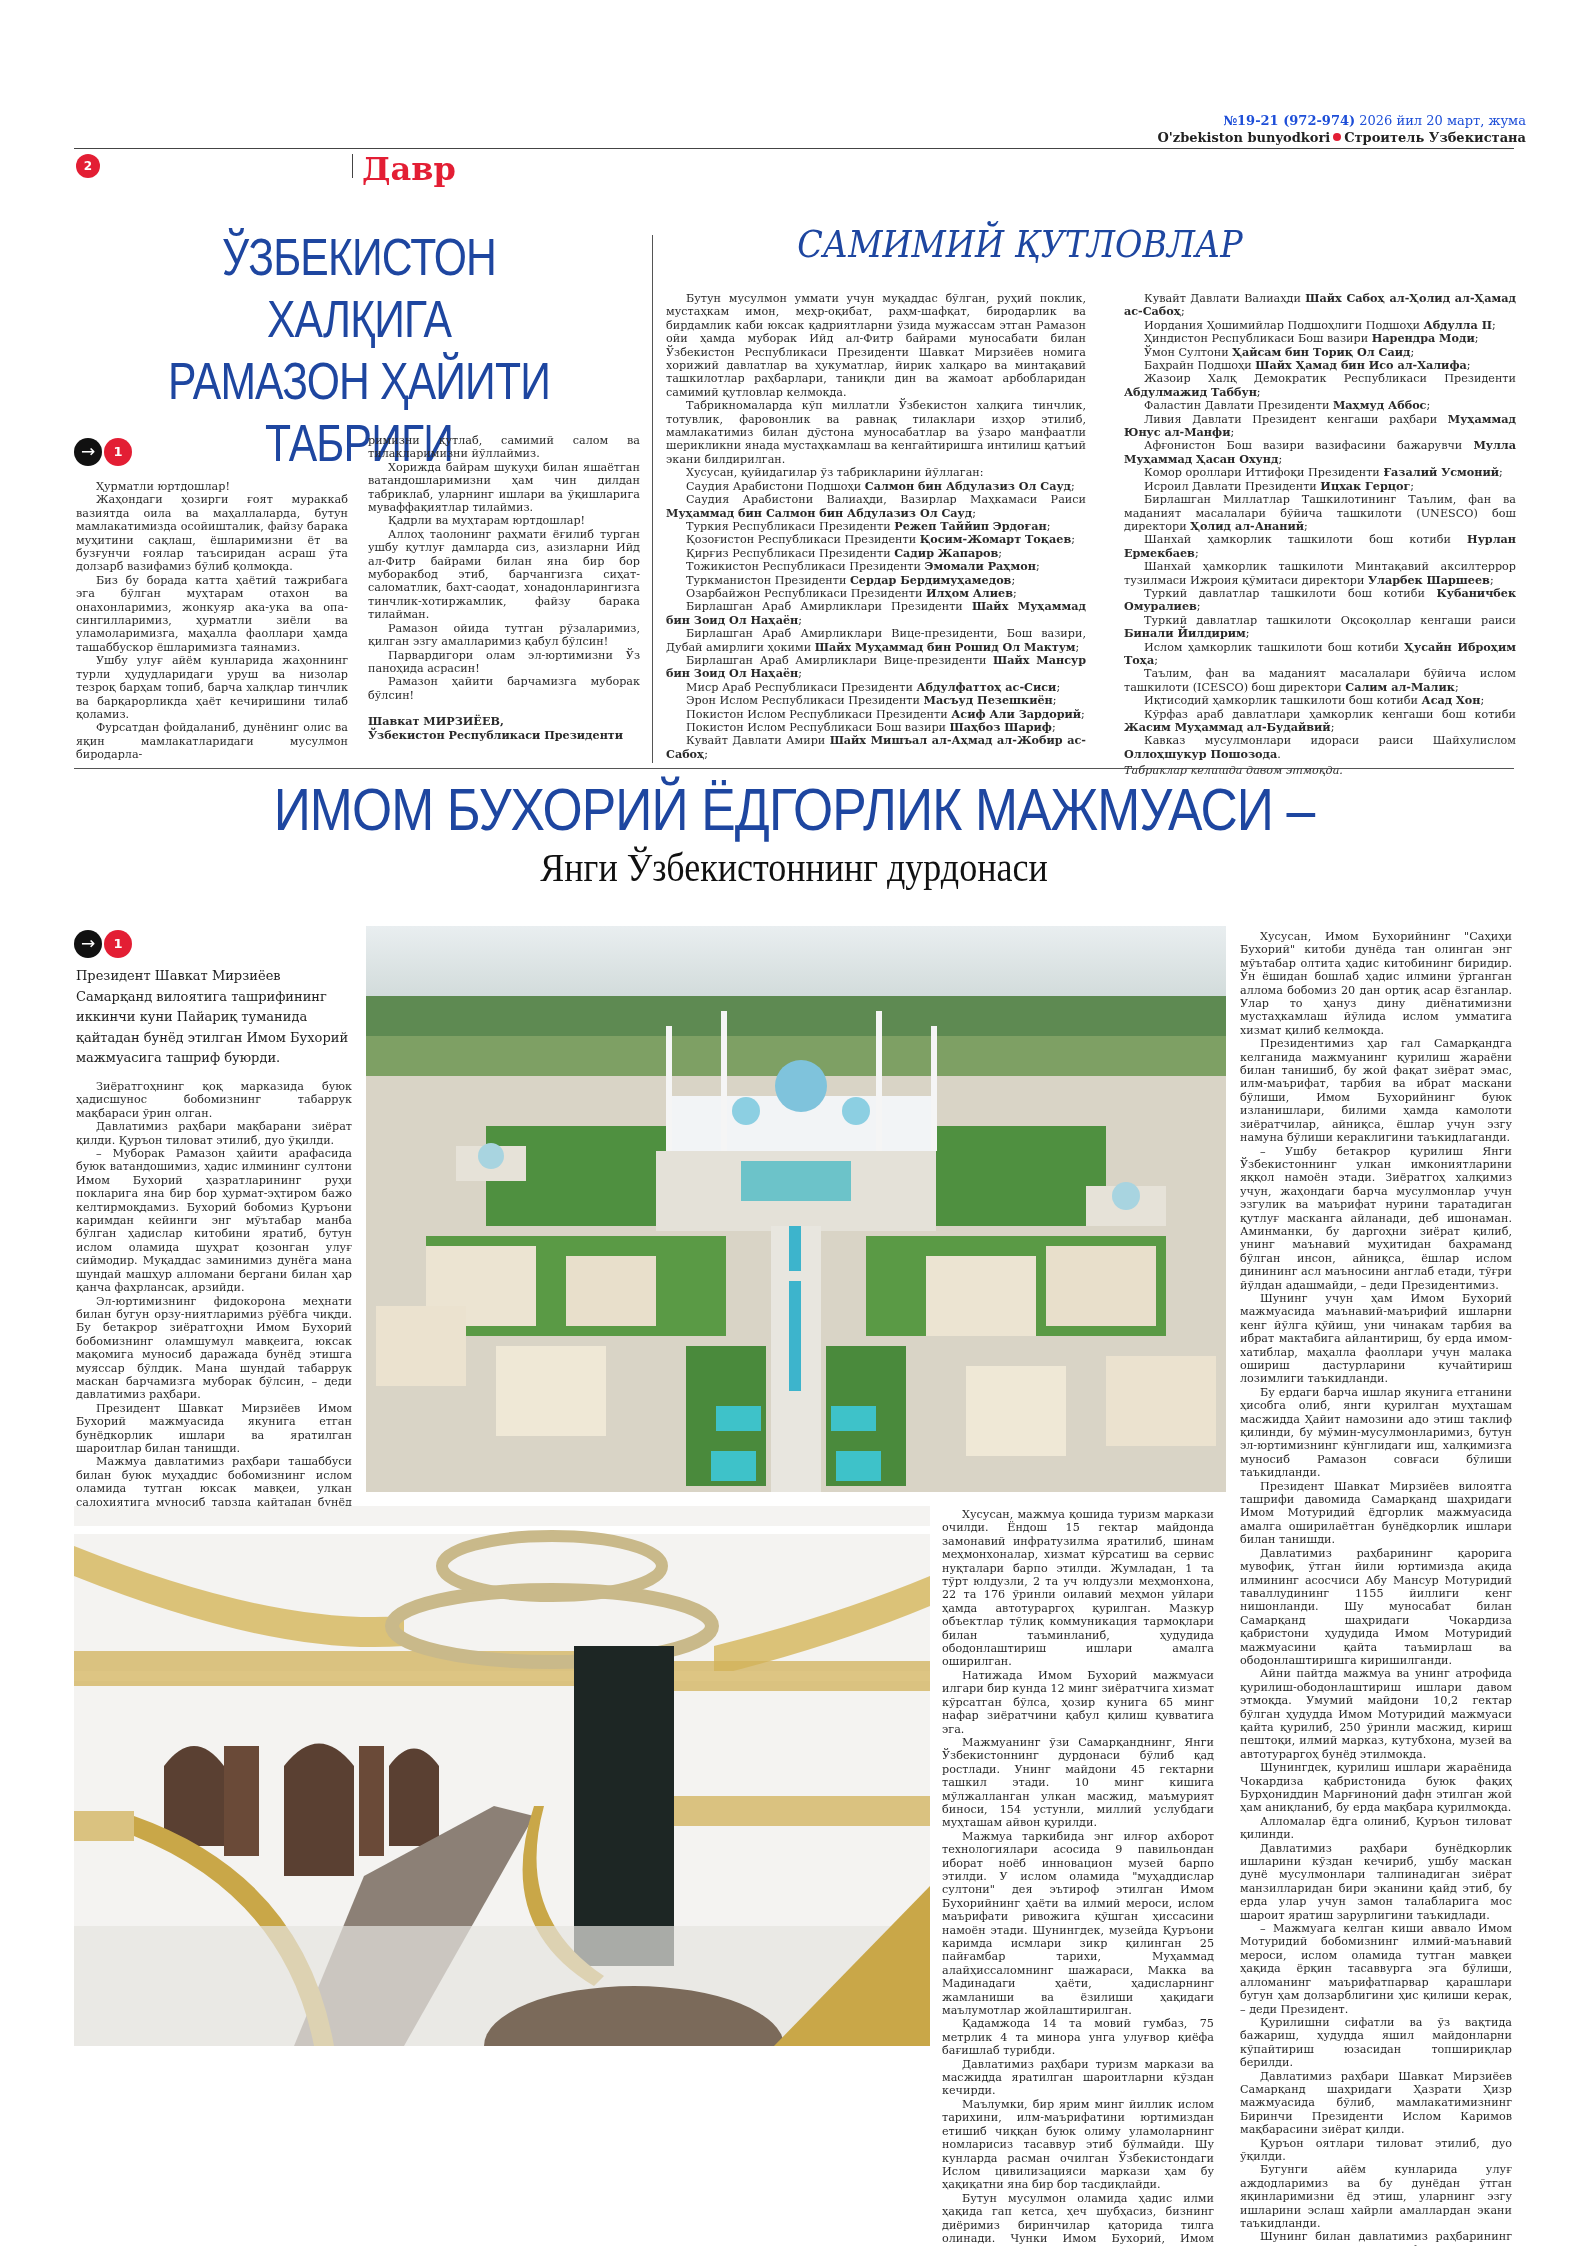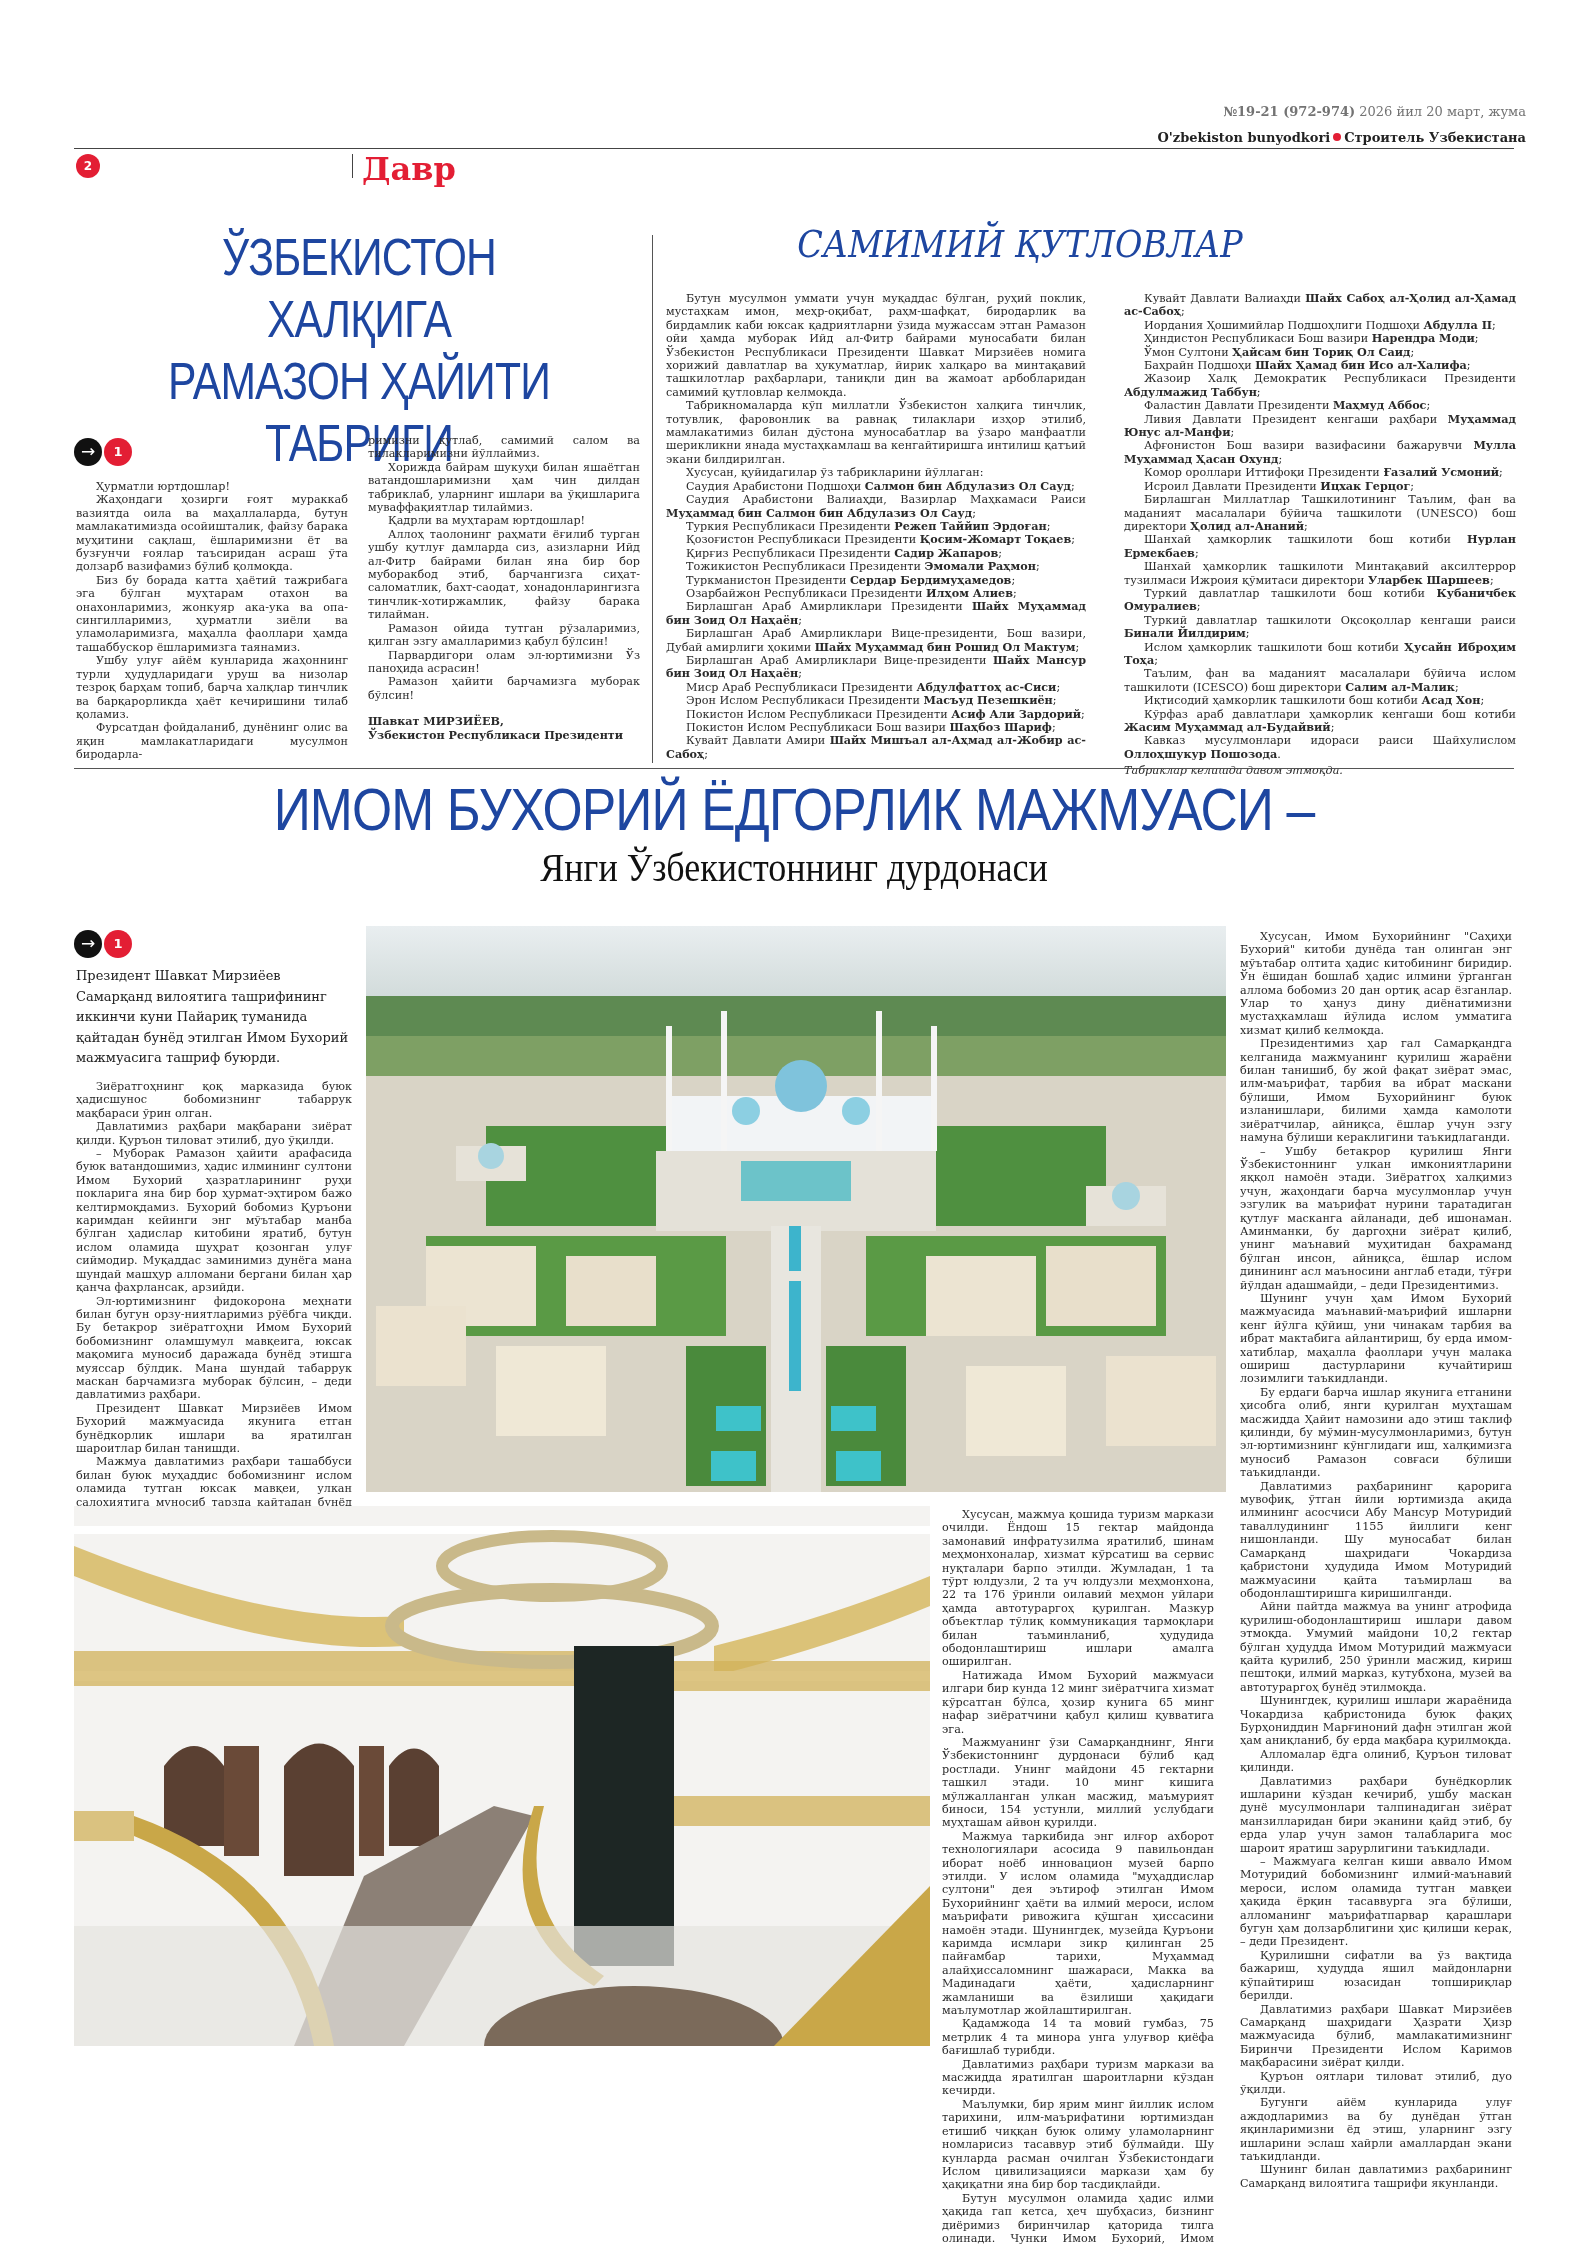--- a/index.html
+++ b/index.html
@@ -1,18 +1,18 @@
 <!DOCTYPE html>
 <html><head>
 <meta charset="utf-8">
 <style>
   html, body { margin:0; padding:0; background:#fff; }
   body { width:1588px; height:2246px; position:relative; overflow:hidden; font-family:"DejaVu Serif", serif; color:#222; }
   .abs { position:absolute; }
-  .masthead-issue { right:62px; top:104px; font-size:13px; text-align:center; color:#737373; font-family:"DejaVu Serif", serif; }
+  .masthead-issue { right:62px; top:113px; font-size:13px; text-align:center; color:#1d4ed8; font-family:"DejaVu Serif", serif; }
   .masthead-issue b { font-weight:bold; }
   .masthead-pub { right:62px; top:130px; font-size:13px; font-weight:bold; text-align:left; font-family:"DejaVu Serif", serif; }
   .masthead-pub .dot { display:inline-block; width:8px; height:8px; border-radius:50%; background:#e31e34; margin:0 3px; vertical-align:1px; }
   .topline { left:74px; top:148px; width:1440px; height:1px; background:#444; }
   .page-num { left:76px; top:154px; width:24px; height:24px; border-radius:50%; background:#e31e34; color:#fff; font-size:12px; font-weight:bold; text-align:center; line-height:24px; font-family:"DejaVu Sans", sans-serif; }
   .section-sep { left:352px; top:154px; width:1px; height:24px; background:#444; }
   .section-name { left:362px; top:150px; font-size:32px; font-weight:bold; color:#e31e34; font-family:"DejaVu Serif", serif; }
 
   .h1-blue { color:#1e46a0; font-family:"Liberation Sans", sans-serif; text-align:center; letter-spacing:-1px; }
   .tabrik-title { left:74px; top:226px; width:570px; font-size:52px; line-height:62px; transform:scaleX(0.82); transform-origin:center top; }
@@ -259,20 +259,21 @@
   <p>Маълумки, бир ярим минг йиллик ислом тарихини, илм-маърифатини юртимиздан етишиб чиққан буюк олиму уламоларнинг номларисиз тасаввур этиб бўлмайди. Шу кунларда расман очилган Ўзбекистондаги Ислом цивилизацияси маркази ҳам бу ҳақиқатни яна бир бор тасдиқлайди.</p>
   <p>Бутун мусулмон оламида ҳадис илми ҳақида гап кетса, ҳеч шубҳасиз, бизнинг диёримиз биринчилар қаторида тилга олинади. Чунки Имом Бухорий, Имом Термизий каби буюк ҳадисшунос олимлар айнан мана шу замин фарзандларидир.</p>
 </div>
 
 <div class="abs body-txt" style="left:1240px; top:930px; width:272px;">
   <p>Хусусан, Имом Бухорийнинг "Саҳиҳи Бухорий" китоби дунёда тан олинган энг мўътабар олтита ҳадис китобининг биридир. Ўн ёшидан бошлаб ҳадис илмини ўрганган аллома бобомиз 20 дан ортиқ асар ёзганлар. Улар то ҳануз дину диёнатимизни мустаҳкамлаш йўлида ислом умматига хизмат қилиб келмоқда.</p>
   <p>Президентимиз ҳар гал Самарқандга келганида мажмуанинг қурилиш жараёни билан танишиб, бу жой фақат зиёрат эмас, илм-маърифат, тарбия ва ибрат маскани бўлиши, Имом Бухорийнинг буюк изланишлари, билими ҳамда камолоти зиёратчилар, айниқса, ёшлар учун эзгу намуна бўлиши кераклигини таъкидлаганди.</p>
   <p>– Ушбу бетакрор қурилиш Янги Ўзбекистоннинг улкан имкониятларини яққол намоён этади. Зиёратгоҳ халқимиз учун, жаҳондаги барча мусулмонлар учун эзгулик ва маърифат нурини таратадиган қутлуғ масканга айланади, деб ишонаман. Аминманки, бу даргоҳни зиёрат қилиб, унинг маънавий муҳитидан баҳраманд бўлган инсон, айниқса, ёшлар ислом динининг асл маъносини англаб етади, тўғри йўлдан адашмайди, – деди Президентимиз.</p>
   <p>Шунинг учун ҳам Имом Бухорий мажмуасида маънавий-маърифий ишларни кенг йўлга қўйиш, уни чинакам тарбия ва ибрат мактабига айлантириш, бу ерда имом-хатиблар, маҳалла фаоллари учун малака ошириш дастурларини кучайтириш лозимлиги таъкидланди.</p>
   <p>Бу ердаги барча ишлар якунига етганини ҳисобга олиб, янги қурилган муҳташам масжидда Ҳайит намозини адо этиш таклиф қилинди, бу мўмин-мусулмонларимиз, бутун эл-юртимизнинг кўнглидаги иш, халқимизга муносиб Рамазон совғаси бўлиши таъкидланди.</p>
+  <p>Президент Шавкат Мирзиёев вилоятга ташрифи давомида Самарқанд шаҳридаги Имом Мотуридий ёдгорлик мажмуасида амалга оширилаётган бунёдкорлик ишлари билан танишди.</p>
   <p>Давлатимиз раҳбарининг қарорига мувофиқ, ўтган йили юртимизда ақида илмининг асосчиси Абу Мансур Мотуридий таваллудининг 1155 йиллиги кенг нишонланди. Шу муносабат билан Самарқанд шаҳридаги Чокардиза қабристони ҳудудида Имом Мотуридий мажмуасини қайта таъмирлаш ва ободонлаштиришга киришилганди.</p>
   <p>Айни пайтда мажмуа ва унинг атрофида қурилиш-ободонлаштириш ишлари давом этмоқда. Умумий майдони 10,2 гектар бўлган ҳудудда Имом Мотуридий мажмуаси қайта қурилиб, 250 ўринли масжид, кириш пештоқи, илмий марказ, кутубхона, музей ва автотураргоҳ бунёд этилмоқда.</p>
   <p>Шунингдек, қурилиш ишлари жараёнида Чокардиза қабристонида буюк фақиҳ Бурҳониддин Марғиноний дафн этилган жой ҳам аниқланиб, бу ерда мақбара қурилмоқда.</p>
   <p>Алломалар ёдга олиниб, Қуръон тиловат қилинди.</p>
   <p>Давлатимиз раҳбари бунёдкорлик ишларини кўздан кечириб, ушбу маскан дунё мусулмонлари талпинадиган зиёрат манзилларидан бири эканини қайд этиб, бу ерда улар учун замон талабларига мос шароит яратиш зарурлигини таъкидлади.</p>
   <p>– Мажмуага келган киши аввало Имом Мотуридий бобомизнинг илмий-маънавий мероси, ислом оламида тутган мавқеи ҳақида ёрқин тасаввурга эга бўлиши, алломанинг маърифатпарвар қарашлари бугун ҳам долзарблигини ҳис қилиши керак, – деди Президент.</p>
   <p>Қурилишни сифатли ва ўз вақтида бажариш, ҳудудда яшил майдонларни кўпайтириш юзасидан топшириқлар берилди.</p>
   <p>Давлатимиз раҳбари Шавкат Мирзиёев Самарқанд шаҳридаги Ҳазрати Ҳизр мажмуасида бўлиб, мамлакатимизнинг Биринчи Президенти Ислом Каримов мақбарасини зиёрат қилди.</p>
   <p>Қуръон оятлари тиловат этилиб, дуо ўқилди.</p>
   <p>Бугунги айём кунларида улуғ аждодларимиз ва бу дунёдан ўтган яқинларимизни ёд этиш, уларнинг эзгу ишларини эслаш хайрли амаллардан экани таъкидланди.</p>

